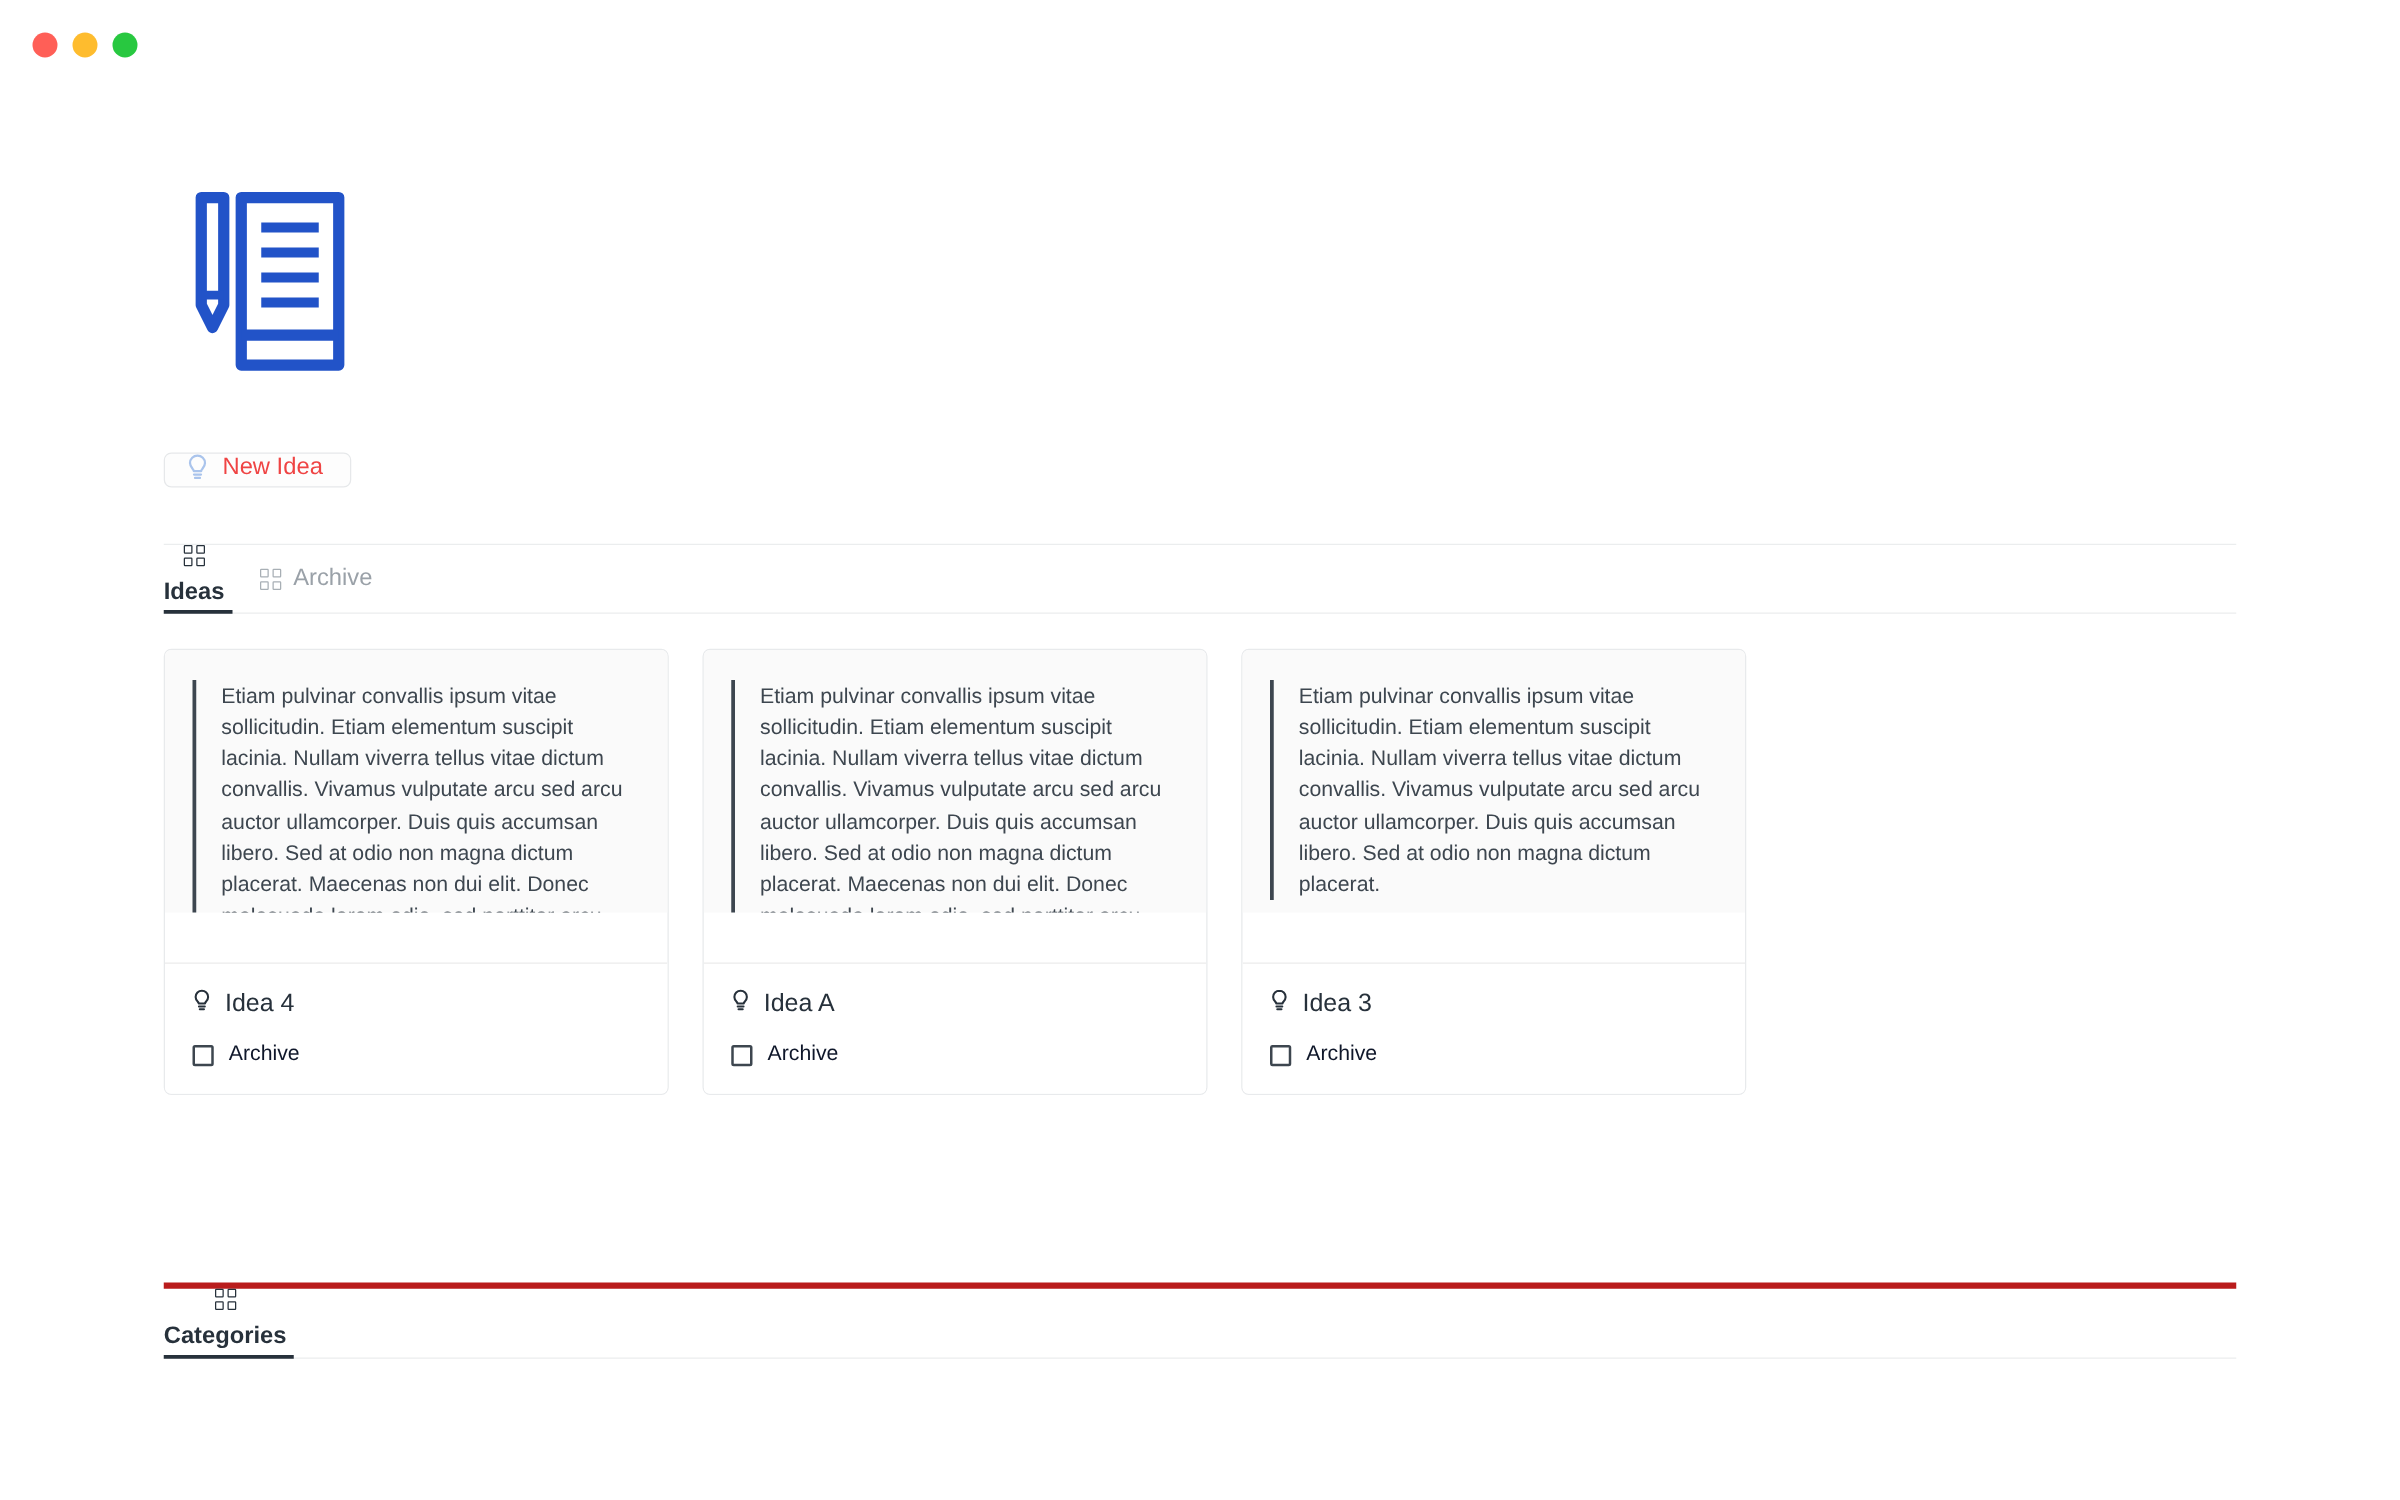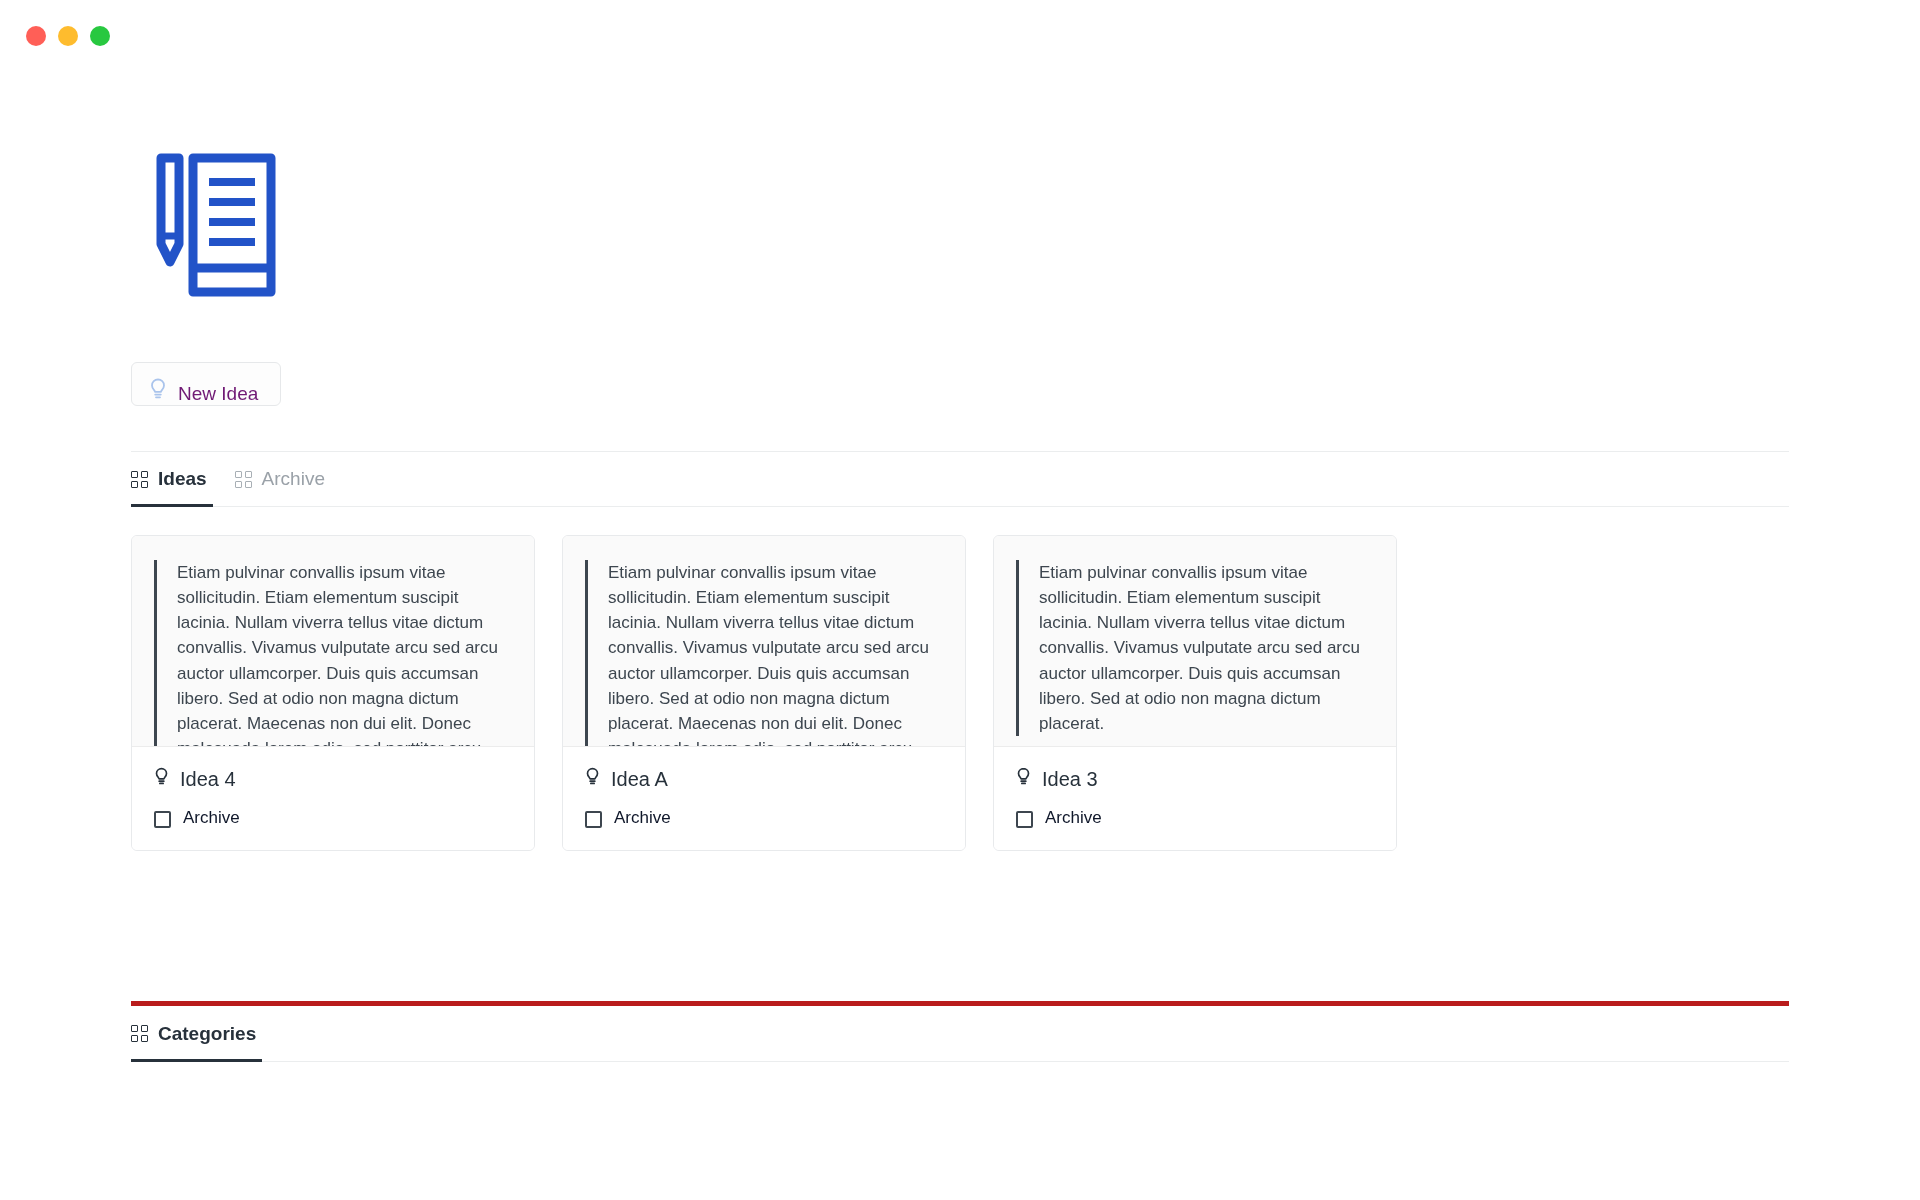--- a/index.html
+++ b/index.html
@@ -55,28 +55,28 @@
     line-height: 1.05;
     font-weight: bold;
     letter-spacing: -0.6px;
     color: #27313b;
   }
 
   
   .new-idea {
     margin-top: 52px;
     display: inline-flex;
-    align-items: flex-end;
+    align-items: flex-start;
     gap: 11px;
-    height: 44px;
+    height: 28px;
     padding: 0 22px 0 17px;
     border: 1px solid #e6e8ea;
     border-radius: 6px;
     background: #fdfdfd;
-    color: #701a75;
+    color: #ef4444;
     font-size: 19px;
     cursor: pointer;
   }
   .bulb-blue { display:block; }
 
   
   .tabbar {
     margin-top: 45px;
     border-top: 1px solid #ebedee;
     border-bottom: 1px solid #ebedee;
@@ -88,21 +88,21 @@
   .tab {
     display: flex;
     align-items: center;
     gap: 10px;
     padding: 0 14px 0 14px;
     font-size: 19px;
     color: #9aa1a8;
     cursor: pointer;
     position: relative;
   }
-  .tab:first-child { padding-left: 0; }
+  .tab:first-child { padding-left: 0; flex-direction: column; }
   .tab.active { color: #27313b; font-weight: bold; }
   .tab.active::after {
     content: "";
     position: absolute;
     left: 0; right: 0; bottom: -1px;
     height: 3px;
     background: #27313b;
   }
   .tab.active:first-child::after { left: 0; right: 8px; }
 
@@ -149,20 +149,21 @@
     padding-left: 20px;
     font-size: 17px;
     line-height: 1.48;
     color: #3d464f;
     margin: 0;
   }
   .card-footer {
     border-top: 1px solid #ececec;
     padding: 20px 24px 22px 22px;
     background: #fff;
+    margin-top: 40px;
   }
   .card-title {
     display: flex;
     align-items: center;
     gap: 11px;
     font-size: 20px;
     color: #27313b;
     font-weight: 500;
   }
   .archive-row {

